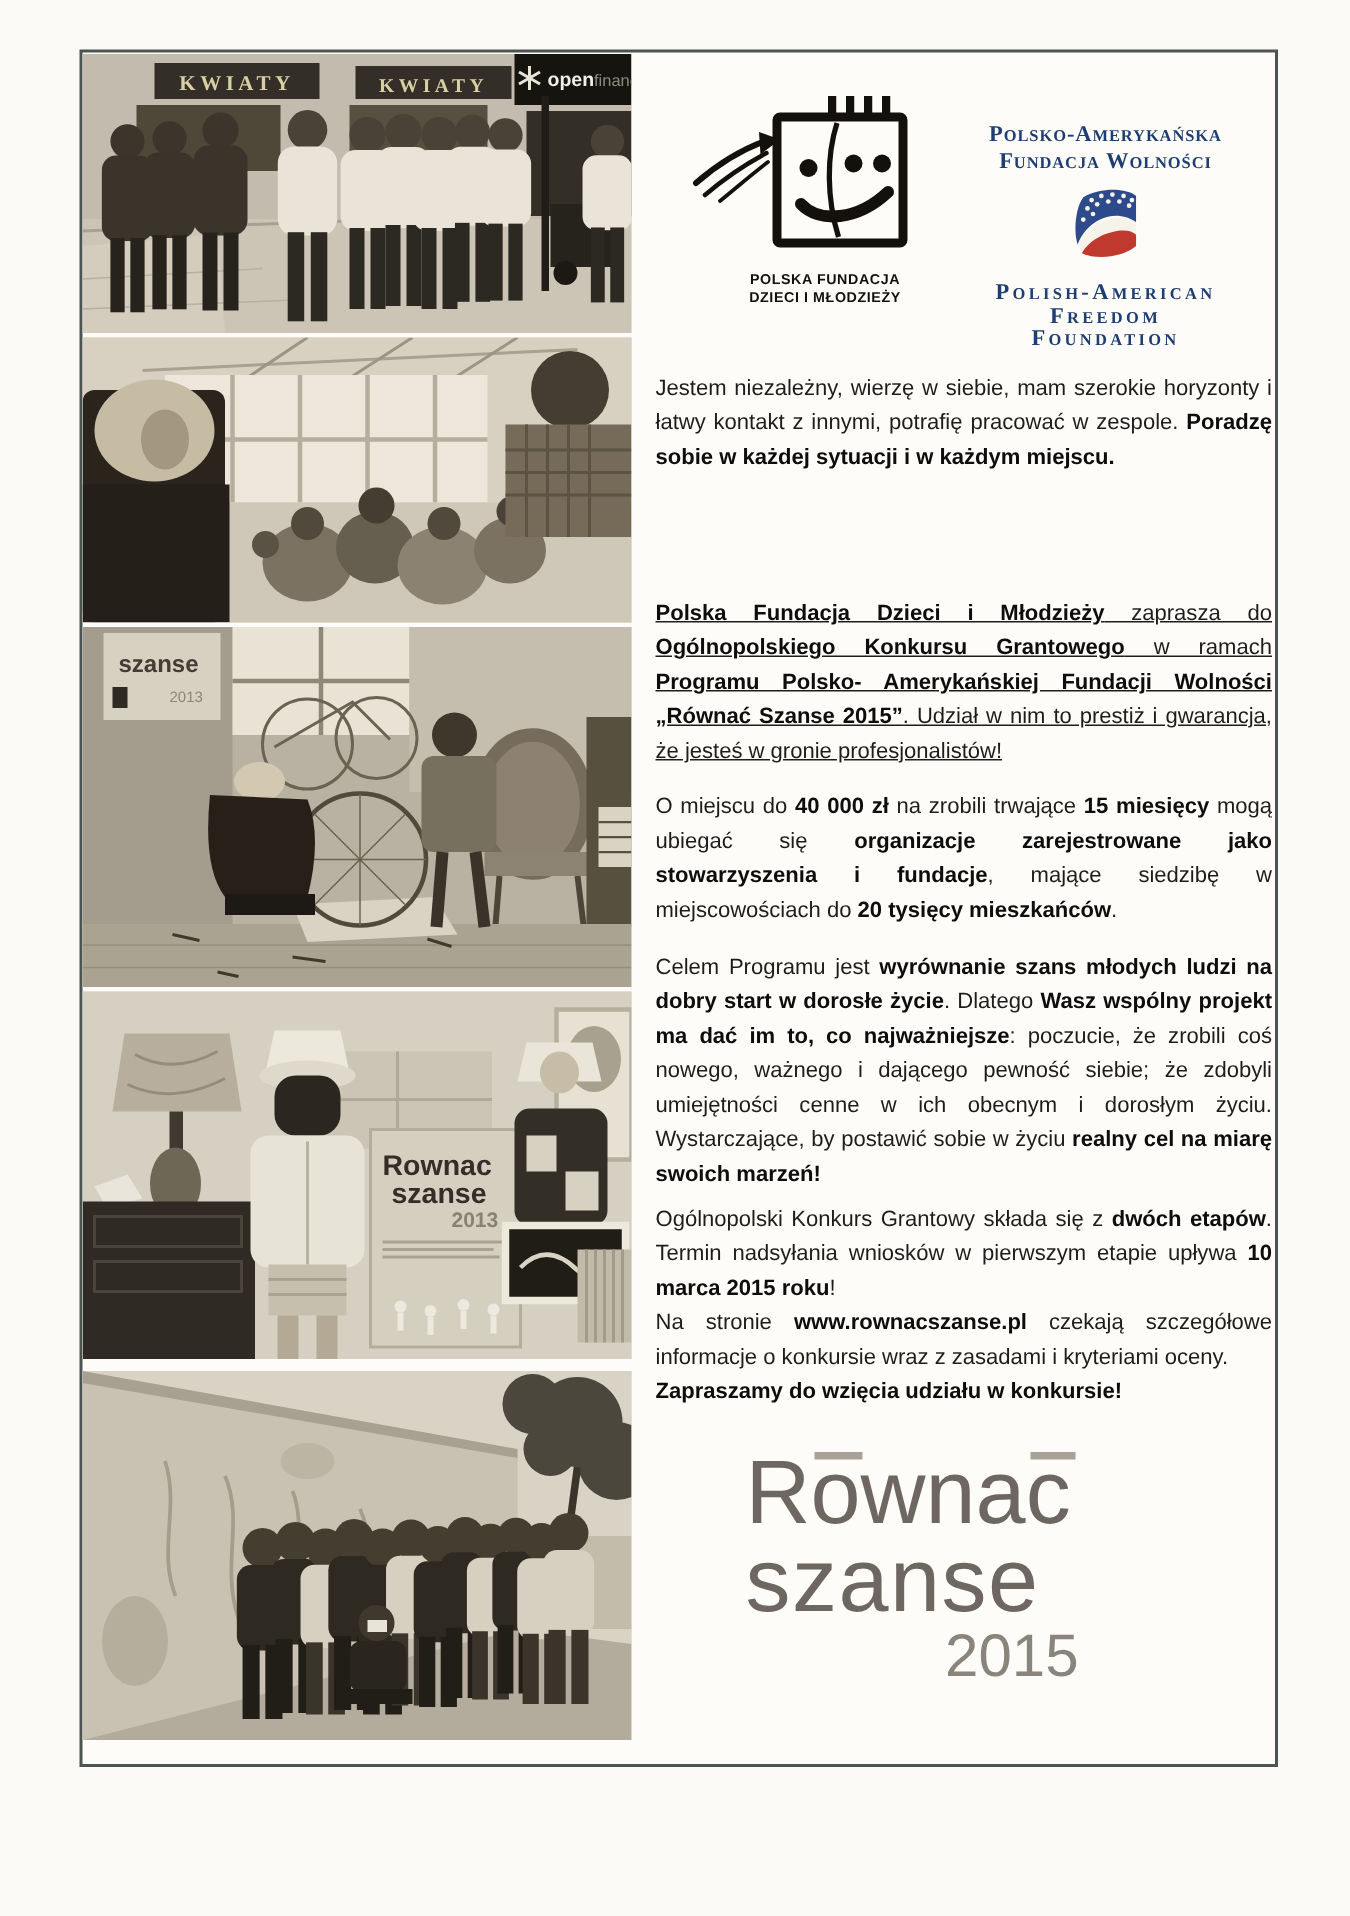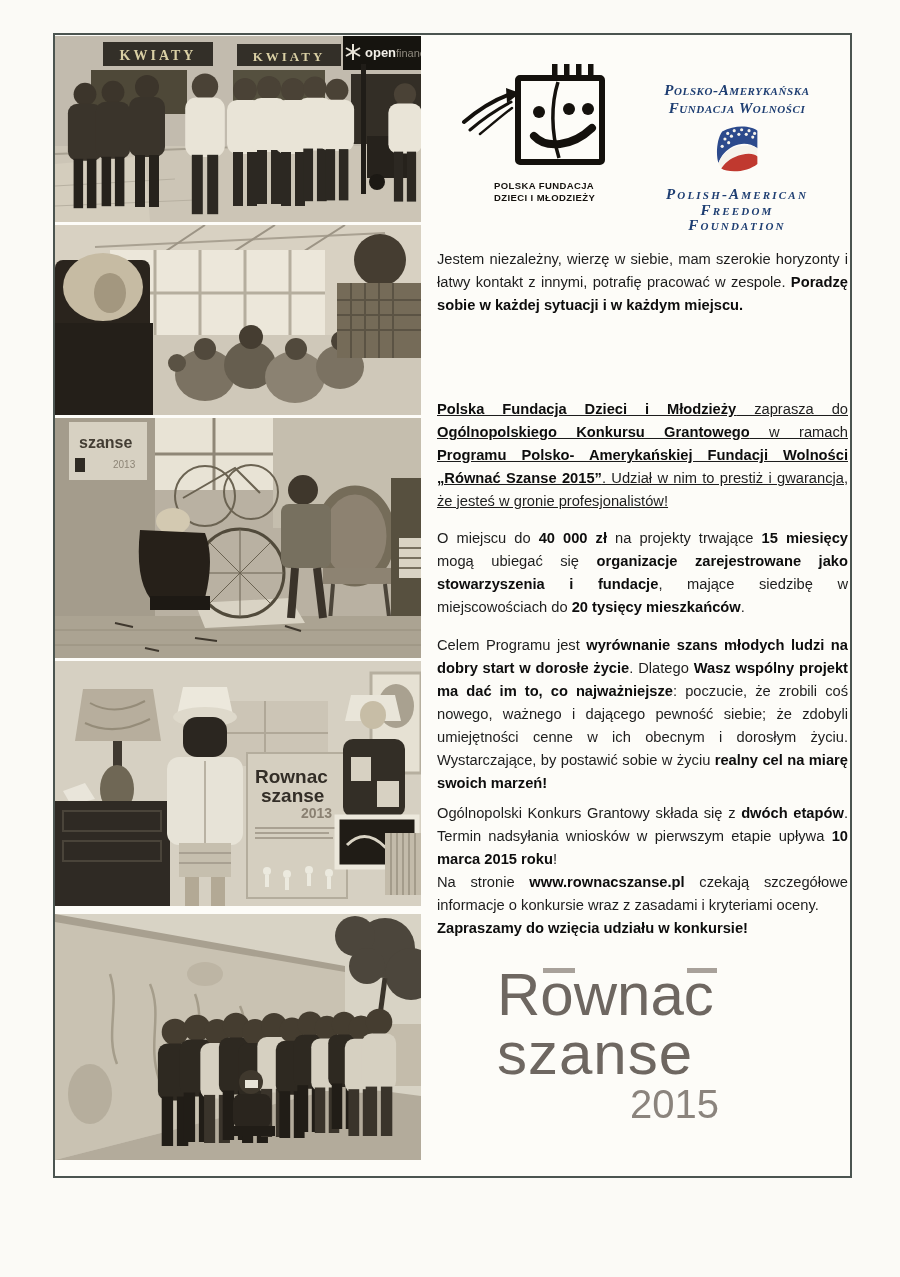--- a/index.html
+++ b/index.html
@@ -8,24 +8,24 @@
   .page{position:absolute;left:53px;top:33px;width:795px;height:1141px;
         border:2px solid #4b5450;background:#fdfcf8;}
   
   .photo{position:absolute;left:55px;width:366px;overflow:hidden;background:#c9c2b3;}
   .ph1{top:36px;height:186px;} .ph2{top:225px;height:190px;}
   .ph3{top:418px;height:240px;} .ph4{top:661px;height:245px;}
   .ph5{top:914px;height:246px;}
   .photo svg{display:block;width:100%;height:100%;}
   
   .pfdim{position:absolute;left:452px;top:64px;width:168px;}
-  .pfdim-caption{margin-left:42px;width:112px;text-align:left;font-weight:bold;
+  .pfdim-caption{margin-left:42px;width:112px;text-align:center;font-weight:bold;
                  font-size:9.5px;line-height:12px;letter-spacing:.4px;color:#14110d;}
   .pafw{position:absolute;left:652px;top:82px;width:170px;text-align:center;color:#1e3e72;
-        font-family:"Liberation Serif",serif;font-style:italic;}
+        font-family:"Liberation Serif",serif;}
   .pafw .pl{font-variant:small-caps;font-weight:600;font-size:15px;line-height:17.5px;letter-spacing:.6px;}
   .pafw .flag{margin:9px auto 7px auto;width:58px;height:50px;}
   .pafw .en{font-variant:small-caps;font-weight:600;font-size:15px;line-height:15.5px;letter-spacing:2.2px;}
   
   .para{position:absolute;left:437px;width:411px;font-size:14.7px;line-height:23px;
         text-align:justify;color:#1d1d1d;}
   .para .b{font-weight:bold;color:#0d0d0d;}
   .para.italic{}
   .p1{top:248px;} .p2{top:398px;text-decoration:underline;} .p3{top:527px;} .p4{top:634px;} .p5{top:802px;}
   
@@ -313,21 +313,21 @@
       </g>
       <path d="M10,40 C14,30 22,24 32,22 C42,20 48,21 52,24 L52,33 C46,29 38,29 30,32 C22,35 16,40 13,46 Z" fill="#f6f3eb"></path>
       <path d="M13,46 C18,38 26,33 35,31 C43,29 49,30 52,33 L52,41 C46,46 36,49 27,49 C21,49 16,48 13,46 Z" fill="#c0392f"></path>
     </svg>
     <div class="en">Polish-American</div>
     <div class="en">Freedom Foundation</div>
   </div>
 
   <div class="para p1 italic"><span>Jestem niezależny, wierzę w siebie, mam szerokie horyzonty i łatwy kontakt z innymi, potrafię pracować w zespole. </span><span class="b">Poradzę sobie w każdej sytuacji i w każdym miejscu.</span><br></div>
   <div class="para p2"><span class="b">Polska Fundacja Dzieci i Młodzieży</span><span> zaprasza do </span><span class="b">Ogólnopolskiego Konkursu Grantowego</span><span> w ramach </span><span class="b">Programu Polsko- Amerykańskiej Fundacji Wolności „Równać Szanse 2015”</span><span>. Udział w nim to prestiż i gwarancja, że jesteś w gronie profesjonalistów!</span></div>
-  <div class="para p3"><span>O miejscu do </span><span class="b">40 000 zł</span><span> na projekty trwające </span><span class="b">15 miesięcy</span><span> mogą ubiegać się </span><span class="b">organizacje zarejestrowane jako stowarzyszenia i fundacje</span><span>, mające siedzibę w miejscowościach do </span><span class="b">20 tysięcy mieszkańców</span><span>.</span></div>
+  <div class="para p3"><span>O miejscu do </span><span class="b">40 000 zł</span><span> na zrobili trwające </span><span class="b">15 miesięcy</span><span> mogą ubiegać się </span><span class="b">organizacje zarejestrowane jako stowarzyszenia i fundacje</span><span>, mające siedzibę w miejscowościach do </span><span class="b">20 tysięcy mieszkańców</span><span>.</span></div>
   <div class="para p4"><span>Celem Programu jest </span><span class="b">wyrównanie szans młodych ludzi na dobry start w dorosłe życie</span><span>. Dlatego </span><span class="b">Wasz wspólny projekt ma dać im to, co najważniejsze</span><span>: poczucie, że zrobili coś nowego, ważnego i dającego pewność siebie; że zdobyli umiejętności cenne w ich obecnym i dorosłym życiu. Wystarczające, by postawić sobie w życiu </span><span class="b">realny cel na miarę swoich marzeń!</span></div>
   <div class="para p5"><span>Ogólnopolski Konkurs Grantowy składa się z </span><span class="b">dwóch etapów</span><span>. Termin nadsyłania wniosków w pierwszym etapie upływa </span><span class="b">10 marca 2015 roku</span><span>!</span><br><span>Na stronie </span><span class="b">www.rownacszanse.pl</span><span> czekają szczegółowe informacje o konkursie wraz z zasadami i kryteriami oceny.</span><br><span class="b">Zapraszamy do wzięcia udziału w konkursie!</span></div>
 
   <div class="rslogo">
     <div class="w1">
       <span>Rownac</span>
       <i class="bar bar1"></i>
       <i class="bar bar2"></i>
     </div>
     <div class="w2">szanse</div>

